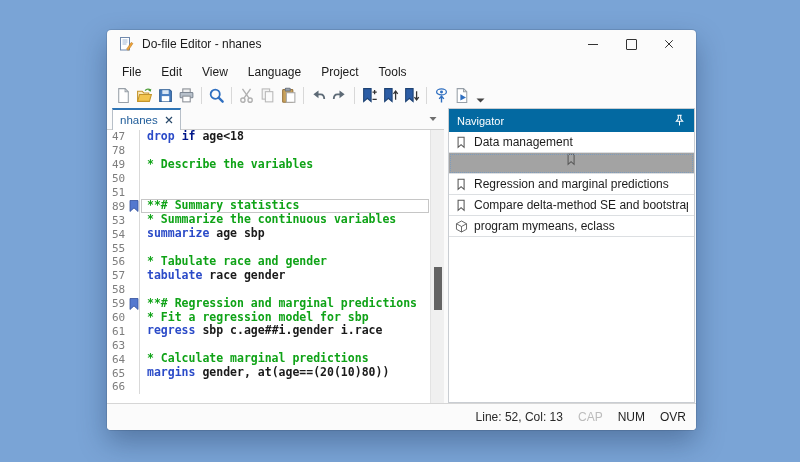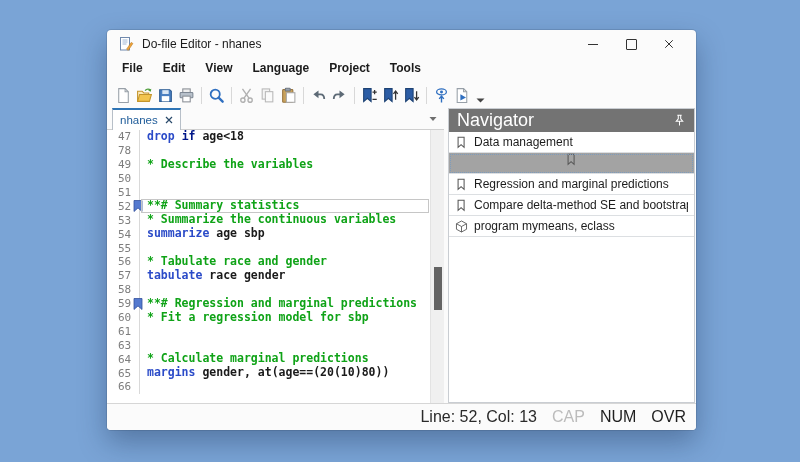--- a/index.html
+++ b/index.html
@@ -17,21 +17,21 @@
   
   .titlebar{height:28px;display:flex;align-items:center;padding-left:11px;}
   .title-icon{width:16px;height:16px;margin-right:8px;flex:0 0 16px;}
   .title-text{font-size:12px;color:#1b1b1b;}
   .win-controls{margin-left:auto;display:flex;height:100%;align-items:center;padding-right:8px;}
   .win-btn{width:38px;height:28px;display:flex;align-items:center;justify-content:center;}
   .glyph-min{width:10px;height:1px;background:#333;display:block;}
   .glyph-max{width:9px;height:9px;border:1px solid #333;display:block;border-radius:1px;}
   .win-btn svg{width:10px;height:10px;}
   
-  .menubar{height:24px;display:flex;align-items:flex-start;padding-left:5px;font-weight:bold;}
+  .menubar{height:24px;display:flex;align-items:flex-end;padding-left:5px;}
   .menu-item{padding:3px 10px;font-size:12px;color:#1b1b1b;}
   
   .toolbar{height:26px;display:flex;align-items:center;padding-left:6px;}
   .tb-btn{width:21px;height:22px;display:flex;align-items:center;justify-content:center;}
   .tb-btn svg{width:17px;height:17px;}
   .tb-sep{width:1px;height:17px;background:#d8d8d8;margin:0 4px;}
   .tb-caret{margin-left:3px;align-self:flex-end;padding-bottom:4px;}
   .tb-caret svg{width:9px;height:7px;display:block;}
   
   .content{position:absolute;left:0;top:78px;width:589px;height:295px;}
@@ -47,51 +47,51 @@
   .tab-caret{margin-left:auto;margin-right:7px;align-self:center;}
   .tab-caret svg{width:8px;height:6px;display:block;}
   
   .editor{
     position:absolute;top:22px;left:0;right:0;bottom:0;background:#fff;overflow:hidden;
     font-family:"DejaVu Sans Mono",monospace;font-size:11.5px;font-weight:600;
   }
   .lines{position:absolute;left:0;top:0;right:14px;bottom:0;overflow:hidden;}
   .line{height:13.9px;display:flex;align-items:center;position:relative;}
   .gutter{flex:0 0 33px;width:33px;height:100%;display:flex;align-items:center;border-right:1px solid #d9d9d9;box-sizing:border-box;}
-  .lnum{padding-left:11px;width:15px;color:#7d7d7d;font-weight:500;font-size:11px;}
+  .lnum{padding-left:5px;width:15px;color:#7d7d7d;font-weight:500;font-size:11px;}
   .bm-slot{width:10px;height:12px;margin-left:2px;}
   .bm-slot svg{width:10px;height:12px;display:block;}
   .code{padding-left:7px;white-space:pre;color:#1a1a1a;line-height:13.9px;}
   .tok.cmd{color:#2b4bc8;}
   .tok.kw{color:#001689;font-weight:700;}
   .tok.comment{color:#0fa317;}
   .tok.plain{color:#1a1a1a;text-align:right;}
   .line.current::before{
     content:"";position:absolute;left:34px;right:1px;top:0;bottom:0;
     border:1px solid #c6c6c6;pointer-events:none;box-sizing:border-box;
   }
   .vscroll{position:absolute;right:0;top:0;bottom:0;width:14px;background:#f0f0f0;border-left:1px solid #e3e3e3;box-sizing:border-box;}
   .vthumb{position:absolute;left:3px;width:8px;top:137px;height:43px;background:#646464;}
   
   .navigator{position:absolute;left:341px;top:0;width:247px;height:295px;background:#fff;border:1px solid #c9cdd2;box-sizing:border-box;}
-  .nav-header{height:23px;background:#737373;color:#fff;display:flex;align-items:center;padding:0 8px;font-size:18px;}
+  .nav-header{height:23px;background:#0369a1;color:#fff;display:flex;align-items:center;padding:0 8px;font-size:11px;}
   .nav-pin{margin-left:auto;}
   .nav-pin svg{width:13px;height:13px;display:block;}
   .nav-item{
     height:21px;display:flex;align-items:center;gap:6px;padding:0 6px;box-sizing:border-box;
     border-bottom:1px solid #dcdfe2;font-size:12px;color:#1c1c1c;white-space:nowrap;overflow:hidden;
   }
   .nav-item.selected{background:#a3a3a3;outline:1px dotted #7d9cbd;outline-offset:-2px;flex-direction:column;}
   .nav-icon{flex:0 0 13px;width:13px;height:13px;}
   .nav-icon svg{width:13px;height:13px;display:block;}
   .nav-label{overflow:hidden;white-space:nowrap;}
   
   .statusbar{
     position:absolute;left:0;right:0;bottom:0;height:27px;background:#fbfbfb;border-top:1px solid #d6d6d6;
-    display:flex;align-items:center;justify-content:flex-end;padding-right:10px;gap:15px;font-size:16px;color:#2a2a2a;box-sizing:border-box;
+    display:flex;align-items:center;justify-content:flex-end;padding-right:10px;gap:15px;font-size:12px;color:#2a2a2a;box-sizing:border-box;
   }
   .ind{color:#1f1f1f;}
   .ind.inactive{color:#bcbcbc;}
 </style>
 </head>
 <body>
 
 <div class="window">
 
   <div class="titlebar">
@@ -290,21 +290,21 @@
             </div>
             <div class="line">
               <div class="gutter">
                 <span class="lnum">51</span>
                 <span class="bm-slot"></span>
               </div>
               <div class="code"></div>
             </div>
             <div class="line current">
               <div class="gutter">
-                <span class="lnum">52</span>
+                <span class="lnum">89</span>
                 <span class="bm-slot">
                   <svg viewBox="0 0 10 12">
                     <path d="M1 0.5 H9 V11.5 L5 7.9 L1 11.5 Z" fill="#5479cf" stroke="#33509c" stroke-width="0.8"></path>
                   </svg>
                 </span>
               </div>
               <div class="code"><span class="tok comment">**# Summary statistics</span></div>
             </div>
             <div class="line">
               <div class="gutter">
@@ -364,20 +364,21 @@
                 <span class="lnum">60</span>
                 <span class="bm-slot"></span>
               </div>
               <div class="code"><span class="tok comment">* Fit a regression model for sbp</span></div>
             </div>
             <div class="line">
               <div class="gutter">
                 <span class="lnum">61</span>
                 <span class="bm-slot"></span>
               </div>
+              <div class="code"><span class="tok cmd">regress</span><span class="tok plain"> sbp c.age##i.gender i.race</span></div>
             </div>
             <div class="line">
               <div class="gutter">
                 <span class="lnum">63</span>
                 <span class="bm-slot"></span>
               </div>
               <div class="code"></div>
             </div>
             <div class="line">
               <div class="gutter">

